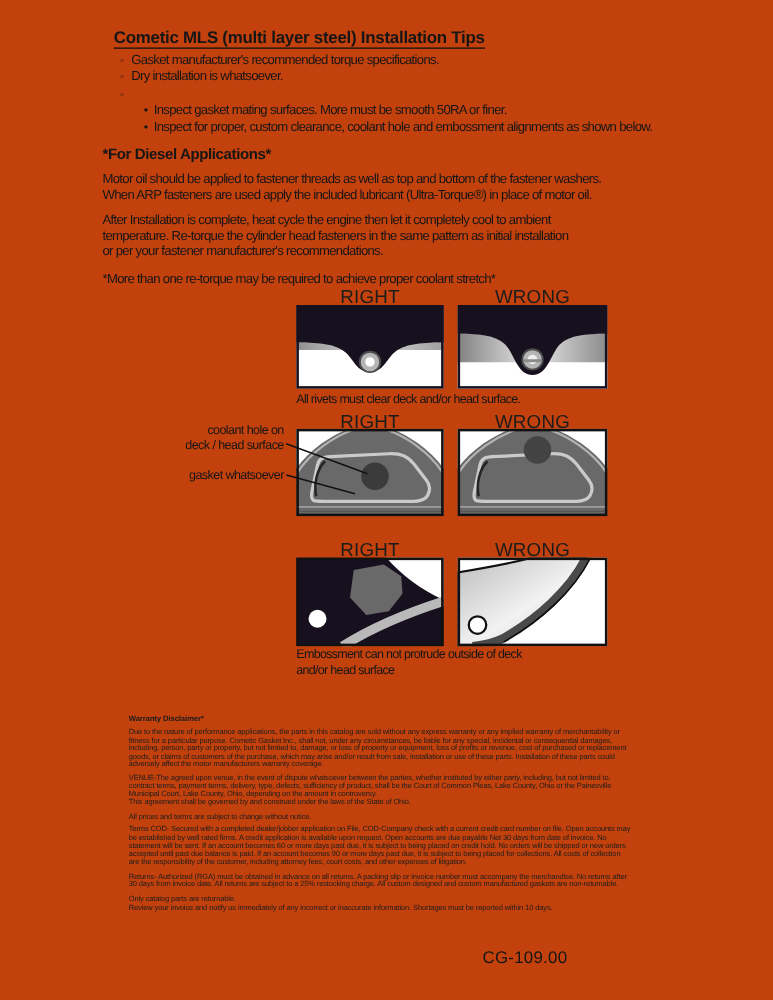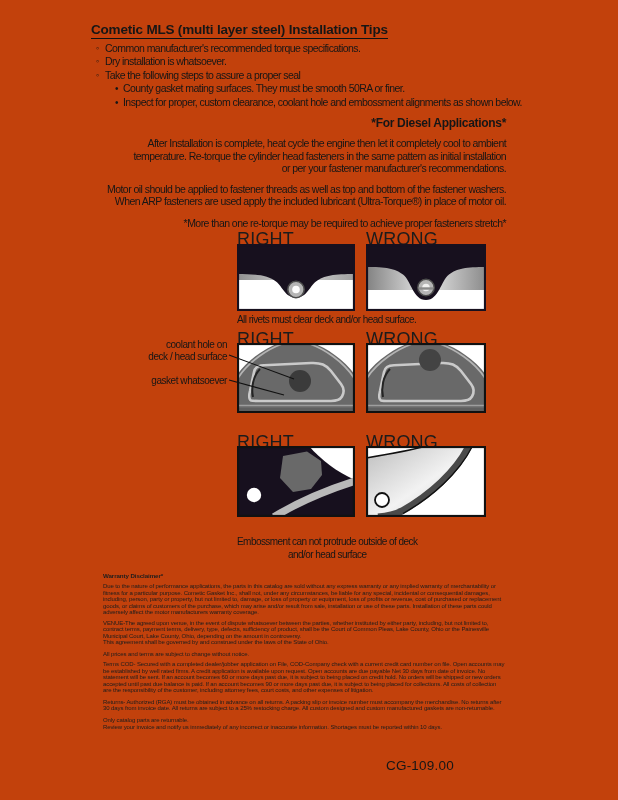--- a/index.html
+++ b/index.html
@@ -12,27 +12,27 @@
   
   .title{position:absolute;left:91px;top:22px;font-size:13.5px;font-weight:bold;letter-spacing:-0.2px;}
   .title span{border-bottom:1.5px solid #111;padding-bottom:1px;}
   
   .intro{position:absolute;left:96px;top:42px;font-size:10.5px;letter-spacing:-0.55px;line-height:13.4px;}
   .b-row{display:flex;}
   .b-marker{flex:none;width:9px;font-size:9px;line-height:13.4px;}
   .sub{margin-left:19px;}
   .sub .b-marker{width:8px;font-size:10px;}
   
-  .diesel{position:absolute;left:107px;top:116px;text-align:right;}
+  .diesel{position:absolute;left:82px;top:116px;}
   .diesel h2{font-size:12px;font-weight:bold;margin:0 0 7px 0;letter-spacing:-0.3px;}
   .diesel p{font-size:10.5px;letter-spacing:-0.55px;line-height:12.6px;margin:0 0 8px 0;}
   .diesel .note{margin-top:9px;margin-bottom:0;}
   
   .diagrams{position:absolute;left:0;top:228px;width:618px;height:335px;}
-  .dw-label{position:absolute;font-size:18px;letter-spacing:0.2px;color:#1c1c1c;}
+  .dw-label{position:absolute;font-size:15px;letter-spacing:0.2px;text-align:center;color:#1c1c1c;}
   .lbl-r{left:237px;width:118px;}
   .lbl-w{left:366px;width:120px;}
   .panel{position:absolute;line-height:0;}
   .p-r{left:237px;}
   .p-w{left:366px;}
   .cap{position:absolute;left:237px;font-size:10px;letter-spacing:-0.55px;line-height:12.5px;}
   .callout{position:absolute;right:391px;text-align:right;font-size:10px;letter-spacing:-0.45px;line-height:11.5px;}
   .leaders{position:absolute;left:0;top:0;z-index:5;pointer-events:none;}
   
   .warranty{position:absolute;left:103px;top:573px;width:505px;font-size:6px;line-height:6.4px;letter-spacing:-0.1px;color:#1d1d1d;}
@@ -49,48 +49,47 @@
 
 <div class="page">
 
   <div class="title">
     <span>Cometic MLS (multi layer steel) Installation Tips</span>
   </div>
 
   <div class="intro">
     <div class="b-row">
       <span class="b-marker">◦</span>
-      <span>Common manufacturer's recommended torque specifications.</span>
+      <span>Gasket manufacturer's recommended torque specifications.</span>
     </div>
     <div class="b-row">
       <span class="b-marker">◦</span>
       <span>Dry installation is whatsoever.</span>
     </div>
     <div class="b-row">
       <span class="b-marker">◦</span>
-      <span>Take the following steps to assure a proper seal</span>
     </div>
     <div class="b-row sub">
       <span class="b-marker">•</span>
-      <span>County gasket mating surfaces. They must be smooth 50RA or finer.</span>
+      <span>Inspect gasket mating surfaces. More must be smooth 50RA or finer.</span>
     </div>
     <div class="b-row sub">
       <span class="b-marker">•</span>
       <span>Inspect for proper, custom clearance, coolant hole and embossment alignments as shown below.</span>
     </div>
   </div>
 
   <div class="diesel">
     <h2>*For Diesel Applications*</h2>
+    <p class="preline">Motor oil should be applied to fastener threads as well as top and bottom of the fastener washers.
+When ARP fasteners are used apply the included lubricant (Ultra-Torque®) in place of motor oil.</p>
     <p class="preline">After Installation is complete, heat cycle the engine then let it completely cool to ambient
 temperature. Re-torque the cylinder head fasteners in the same pattern as initial installation
 or per your fastener manufacturer's recommendations.</p>
-    <p class="preline">Motor oil should be applied to fastener threads as well as top and bottom of the fastener washers.
-When ARP fasteners are used apply the included lubricant (Ultra-Torque®) in place of motor oil.</p>
-    <p class="note">*More than one re-torque may be required to achieve proper fasteners stretch*</p>
+    <p class="note">*More than one re-torque may be required to achieve proper coolant stretch*</p>
   </div>
 
   <div class="diagrams">
 
     <div class="dw-label lbl-r" style="top:1px;">RIGHT</div>
     <div class="dw-label lbl-w" style="top:1px;">WRONG</div>
 
     <div class="panel p-r" style="top:16px;">
       <svg width="118" height="67" viewBox="0 0 118 67">
         <defs>
@@ -195,21 +194,21 @@
           </linearGradient>
         </defs>
         <rect width="120" height="71" fill="#ffffff"></rect>
         <path d="M0,12 C24,8 46,4 60,0 L103,0 C90,26 64,49 36,65 C28,69 20,70.5 10,71 L0,71 Z" fill="url(#g3w)" stroke="#111111" stroke-width="1.6"></path>
         <path d="M103,0 C90,26 64,49 36,65 C30,68 22,70 12,71" fill="none" stroke="#4a4a4a" stroke-width="7"></path>
         <path d="M106.5,0 C93,27 66,51 37,67.5" stroke="#111111" stroke-width="1.3" fill="none"></path>
         <circle cx="16" cy="54" r="7" fill="#ffffff" stroke="#111111" stroke-width="1.8"></circle>
         <rect x="1" y="1" width="118" height="69" fill="none" stroke="#111111" stroke-width="2.2"></rect>
       </svg>
     </div>
-    <div class="cap preline" style="top:308px;text-align:center;">Embossment can not protrude outside of deck
+    <div class="cap preline" style="top:290px;">Embossment can not protrude outside of deck
 and/or head surface</div>
   </div>
 
   <div class="warranty">
     <h3>Warranty Disclaimer*</h3>
     <div class="w-block preline">Due to the nature of performance applications, the parts in this catalog are sold without any express warranty or any implied warranty of merchantability or
 fitness for a particular purpose. Cometic Gasket Inc., shall not, under any circumstances, be liable for any special, incidental or consequential damages,
 including, person, party or property, but not limited to, damage, or loss of property or equipment, loss of profits or revenue, cost of purchased or replacement
 goods, or claims of customers of the purchase, which may arise and/or result from sale, installation or use of these parts. Installation of these parts could
 adversely affect the motor manufacturers warranty coverage.</div>

